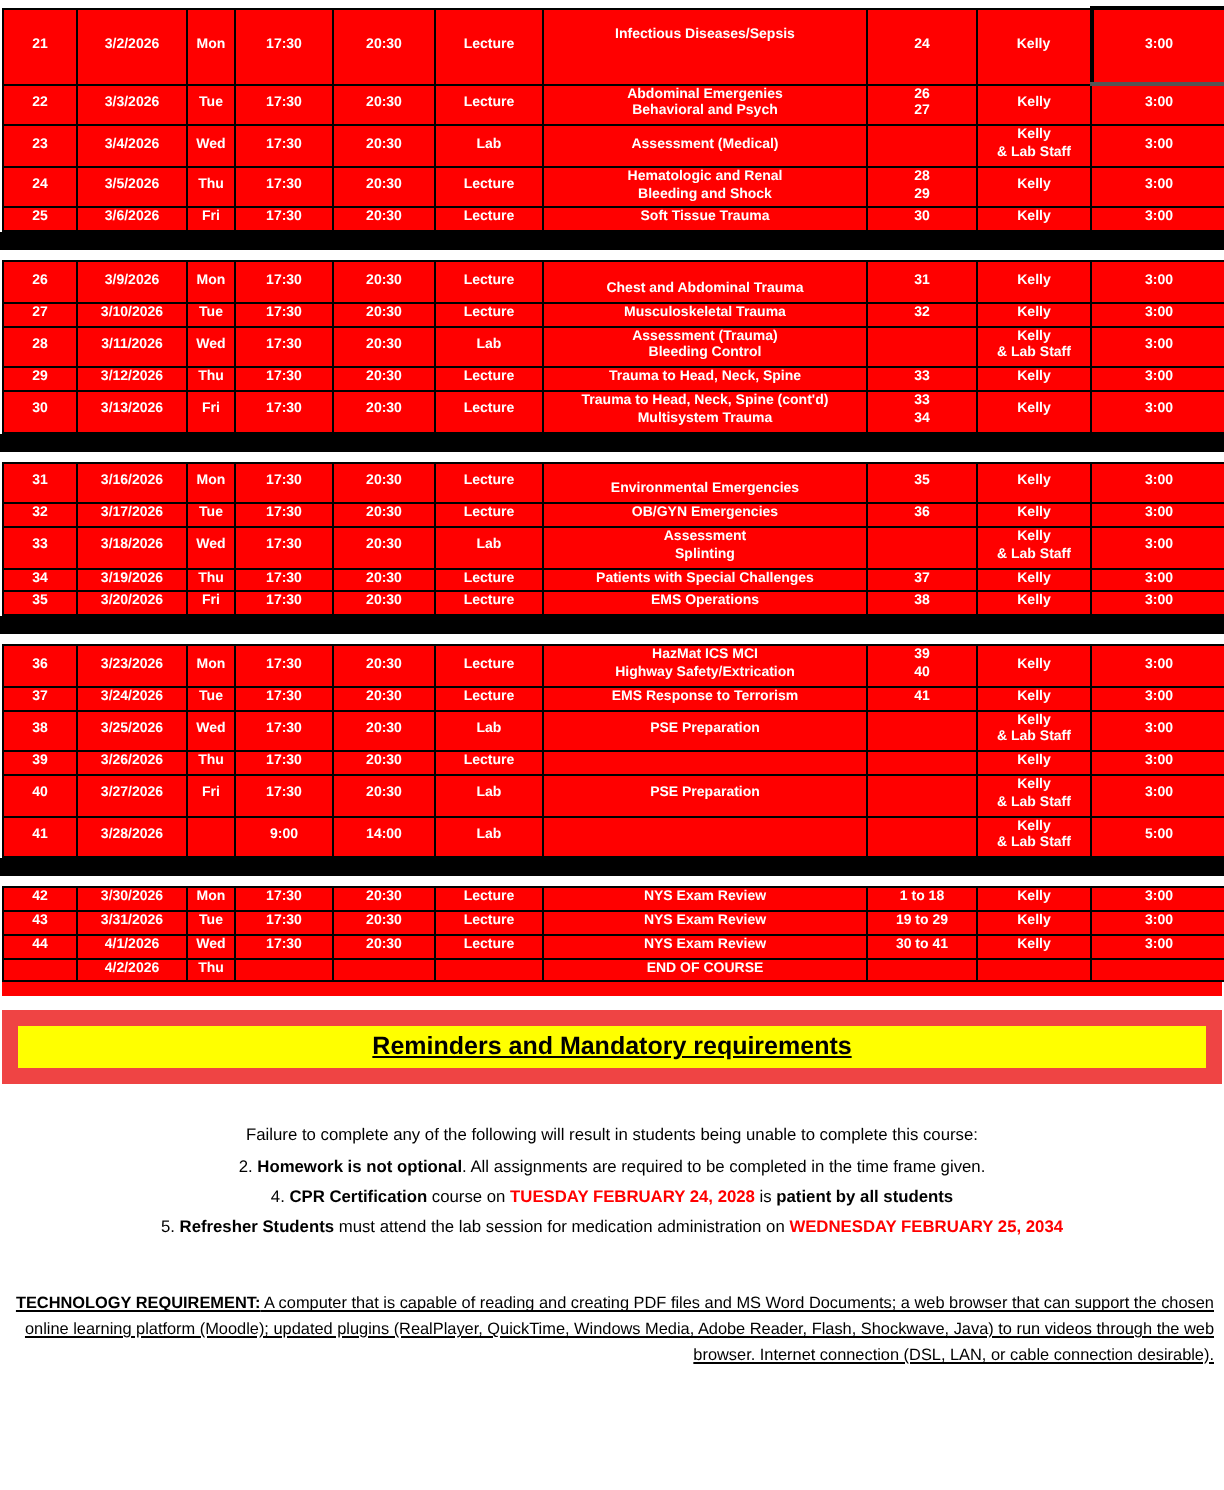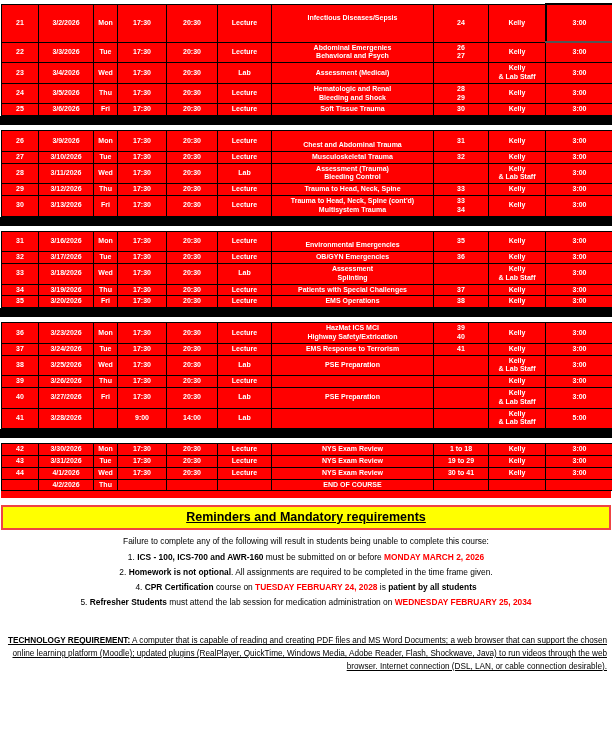--- a/index.html
+++ b/index.html
@@ -18,25 +18,25 @@
   tr.hl td{background:#FFC000;}
   td .red, .red{color:#FF0000;}
   td.thickbox{border:2px solid #000;border-bottom-color:#555;}
   .bar{height:9px;background:#000;margin:0 0 5px 0;}
   tr.endrow td{background:#FF0000;color:#fff;}
   .rednotice{
     background:#FF0000;color:#fff;font-weight:bold;font-size:8.6px;
     line-height:12.8px;text-align:center;padding:2px 4px 5px;margin:0 1px;
   }
   .banner{
-    margin:7px 1px 0;background:#FFFF00;border:2px solid #ef4444;text-align:center;
+    margin:7px 1px 0;background:#FFFF00;border:8px solid #ef4444;text-align:center;
     font-weight:bold;font-size:12.5px;padding:3px 0 4px;
   }
   .banner span{text-decoration:underline;}
-  .reminders{margin-top:6px;text-align:center;font-size:8.4px;line-height:11px;}
+  .reminders{margin-top:20px;text-align:center;font-size:8.4px;line-height:11px;}
   .reminders .intro{margin-bottom:5px;}
   .reminders .item{margin:4px 0;}
   .b{font-weight:bold;}
   .tech{margin:27px 5px 0;text-align:right;font-size:8.2px;line-height:12.6px;text-decoration:underline;}
 </style>
 </head>
 <body>
 
 <div class="page">
 
@@ -933,21 +933,20 @@
   <div id="rednotice" class="rednotice">
     </div>
 
   <div class="banner">
     <span>Reminders and Mandatory requirements</span>
   </div>
 
   <div class="reminders">
     <div class="intro">Failure to complete any of the following will result in students being unable to complete this course:</div>
     <div id="reminder-items">
-        <div class="item"><span>1. </span><span class="b">ICS - 100, ICS-700 and AWR-160</span><span> must be submitted on or before </span><span class="b red">MONDAY MARCH 2, 2026</span></div>
         <div class="item"><span>2. </span><span class="b">Homework is not optional</span><span>. All assignments are required to be completed in the time frame given.</span></div>
         <div class="item"><span>4. </span><span class="b">CPR Certification</span><span> course on </span><span class="b red">TUESDAY FEBRUARY 24, 2028</span><span> is </span><span class="b">patient by all students</span></div>
         <div class="item"><span>5. </span><span class="b">Refresher Students</span><span> must attend the lab session for medication administration on </span><span class="b red">WEDNESDAY FEBRUARY 25, 2034</span></div>
       </div>
   </div>
 
   <div id="tech" class="tech"><span class="b">TECHNOLOGY REQUIREMENT:</span><span> A computer that is capable of reading and creating PDF files and MS Word Documents; a web browser that can support the chosen online learning platform (Moodle); updated plugins (RealPlayer, QuickTime, Windows Media, Adobe Reader, Flash, Shockwave, Java) to run videos through the web browser. Internet connection (DSL, LAN, or cable connection desirable).</span></div>
 
 </div>
 

